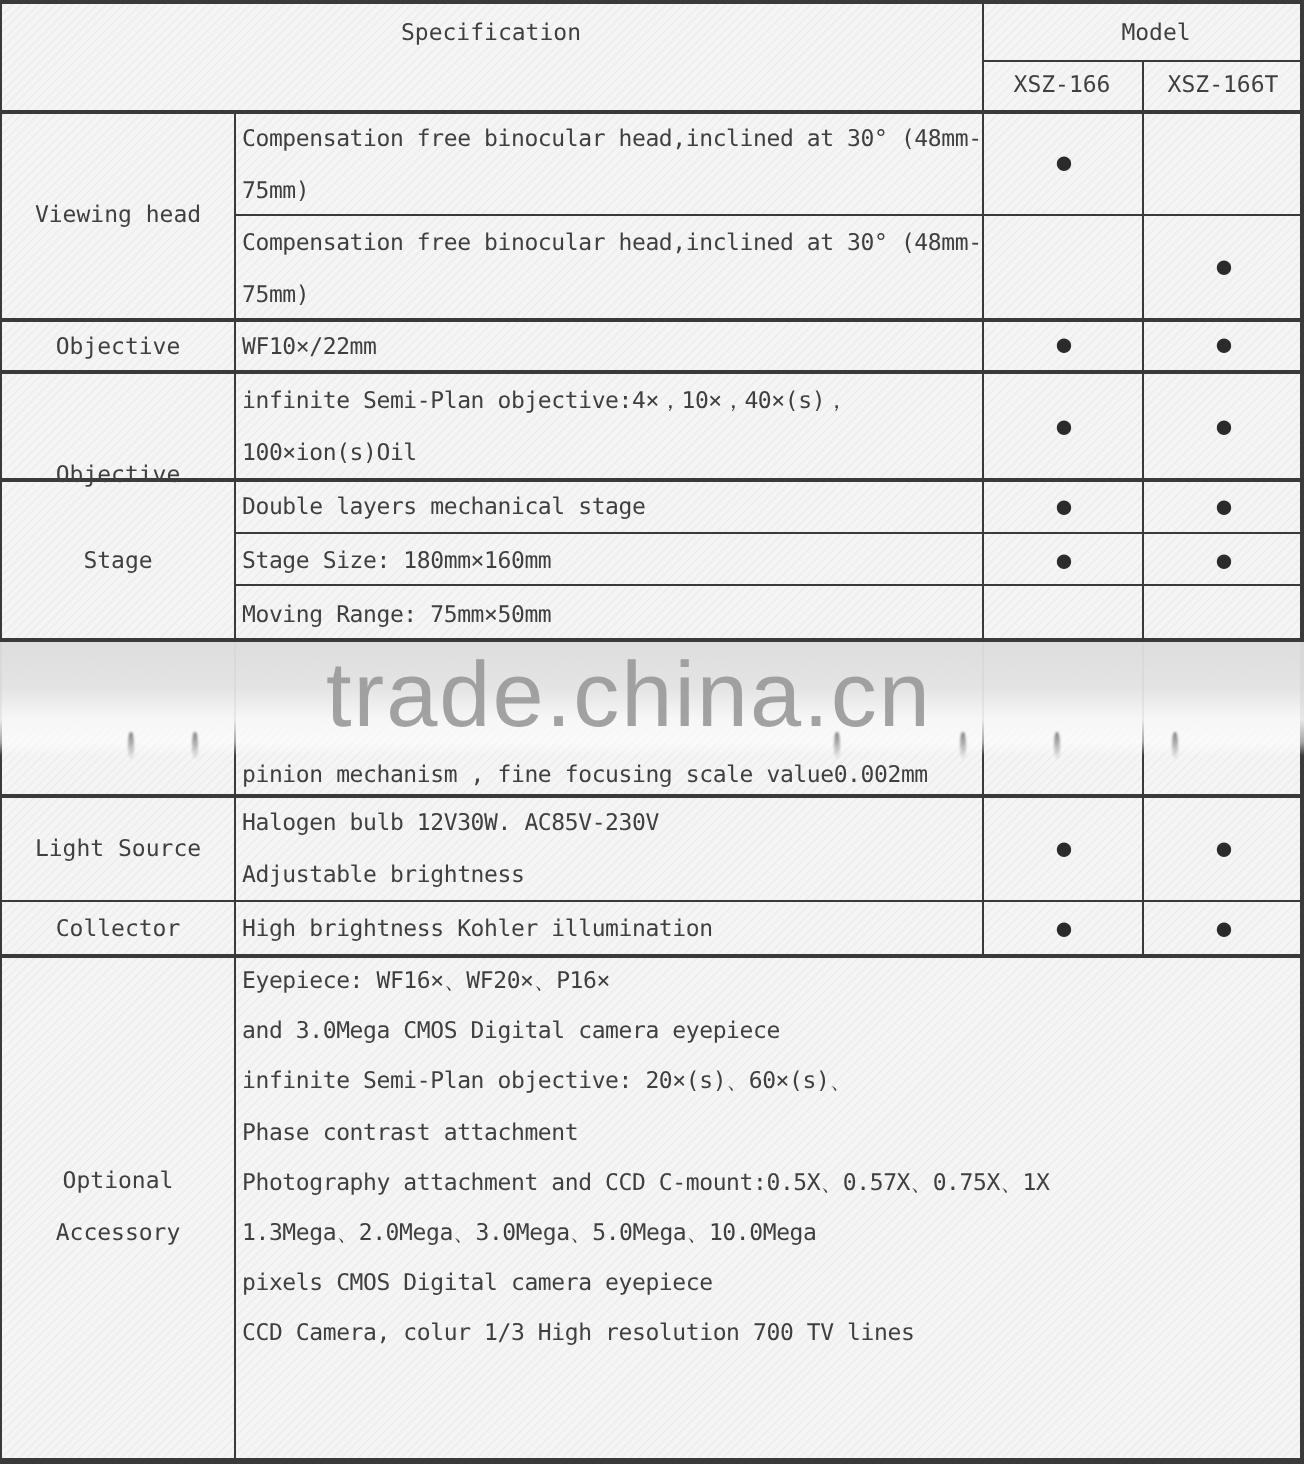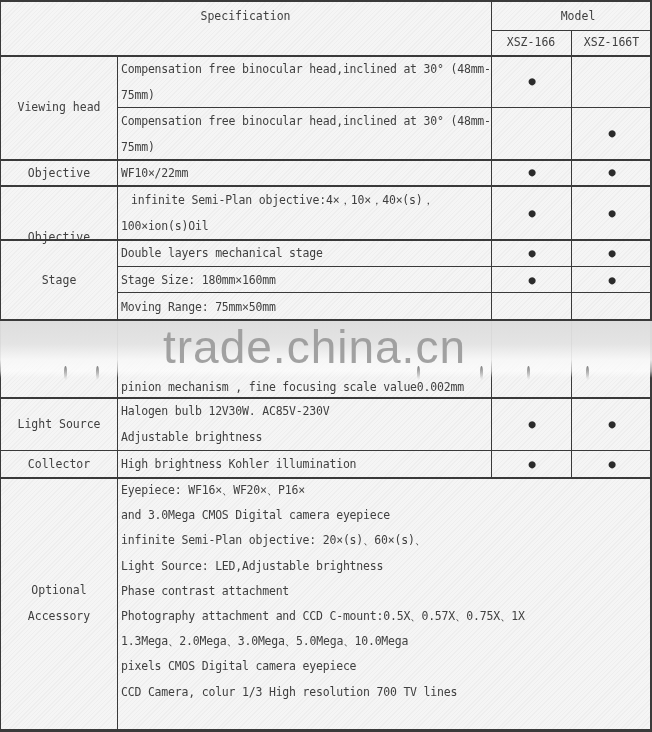--- a/index.html
+++ b/index.html
@@ -92,35 +92,34 @@
   <div class="lbl" style="top:416px;">Light Source</div>
   <div class="lbl" style="top:456px;">Collector</div>
   <div class="lbl" style="top:582px;">Optional</div>
   <div class="lbl" style="top:608px;">Accessory</div>
 
   <div class="txt" style="left:121px;top:61px;">Compensation free binocular head,inclined at 30° (48mm-</div>
   <div class="txt" style="left:121px;top:87px;">75mm)</div>
   <div class="txt" style="left:121px;top:113px;">Compensation free binocular head,inclined at 30° (48mm-</div>
   <div class="txt" style="left:121px;top:139px;">75mm)</div>
   <div class="txt" style="left:121px;top:165px;">WF10×/22mm</div>
-  <div class="txt" style="left:131px;top:192px;">infinite Semi-Plan objective:4×，10×，40×(s)，</div>
+  <div class="txt" style="left:121px;top:192px;">infinite Semi-Plan objective:4×，10×，40×(s)，</div>
   <div class="txt" style="left:121px;top:218px;">100×ion(s)Oil</div>
   <div class="txt" style="left:121px;top:245px;text-align:center;">Double layers mechanical stage</div>
   <div class="txt" style="left:121px;top:272px;">Stage Size: 180mm×160mm</div>
   <div class="txt" style="left:121px;top:299px;">Moving Range: 75mm×50mm</div>
   <div class="txt" style="left:121px;top:379px;">pinion mechanism , fine focusing scale value0.002mm</div>
   <div class="txt" style="left:121px;top:403px;">Halogen bulb 12V30W. AC85V-230V</div>
   <div class="txt" style="left:121px;top:429px;">Adjustable brightness</div>
   <div class="txt" style="left:121px;top:456px;">High brightness Kohler illumination</div>
 
   <div class="optlines">
     <div>Eyepiece: WF16×、WF20×、P16×</div>
     <div>and 3.0Mega CMOS Digital camera eyepiece</div>
     <div>infinite Semi-Plan objective: 20×(s)、60×(s)、</div>
-    <div>Light Source: LED,Adjustable brightness</div>
     <div>Phase contrast attachment</div>
     <div>Photography attachment and CCD C-mount:0.5X、0.57X、0.75X、1X</div>
     <div>1.3Mega、2.0Mega、3.0Mega、5.0Mega、10.0Mega</div>
     <div>pixels CMOS Digital camera eyepiece</div>
     <div>CCD Camera, colur 1/3 High resolution 700 TV lines</div>
   </div>
 
   <div class="dotcell" style="left:492px;top:73px;">●</div>
   <div class="dotcell" style="left:572px;top:73px;"></div>
   <div class="dotcell" style="left:492px;top:125px;"></div>

